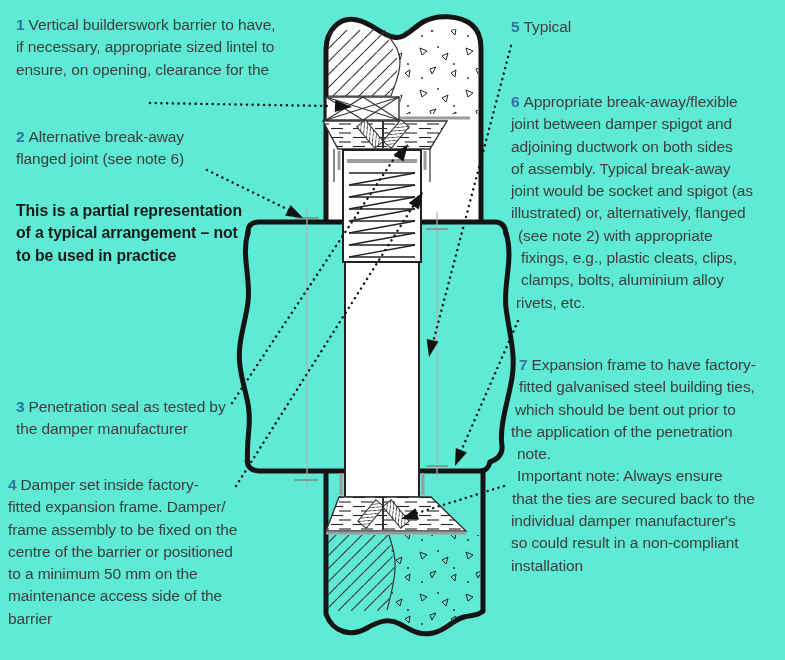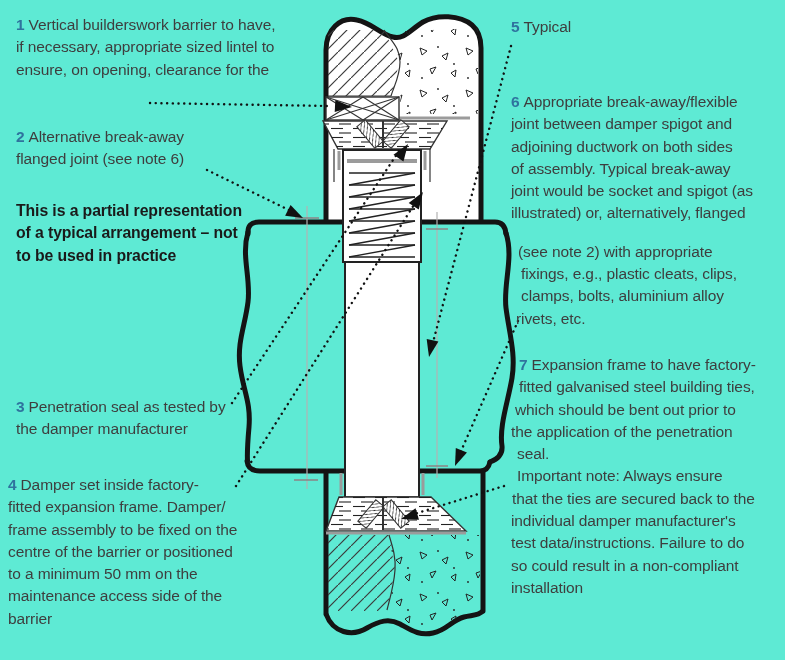--- a/index.html
+++ b/index.html
@@ -206,33 +206,32 @@
     <div class="ln"><span class="num">5</span><span>Typical</span></div>
   </div>
 
   <div class="note" style="left:511px;top:91px;">
     <div class="ln"><span class="num">6</span><span>Appropriate break-away/flexible</span></div>
     <div class="ln">joint between damper spigot and</div>
     <div class="ln">adjoining ductwork on both sides</div>
     <div class="ln">of assembly. Typical break-away</div>
     <div class="ln">joint would be socket and spigot (as</div>
     <div class="ln">illustrated) or, alternatively, flanged</div>
-    <div class="ln" style="margin-left:7px;margin-top:16px;">(see note 2) with appropriate</div>
+    <div class="ln" style="margin-left:7px;">(see note 2) with appropriate</div>
     <div class="ln" style="margin-left:10px;">fixings, e.g., plastic cleats, clips,</div>
     <div class="ln" style="margin-left:10px;">clamps, bolts, aluminium alloy</div>
     <div class="ln" style="margin-left:5px;">rivets, etc.</div>
   </div>
 
   <div class="note" style="left:511px;top:354px;">
     <div class="ln" style="margin-left:8px;"><span class="num">7</span><span>Expansion frame to have factory-</span></div>
     <div class="ln" style="margin-left:8px;">fitted galvanised steel building ties,</div>
     <div class="ln" style="margin-left:4px;">which should be bent out prior to</div>
     <div class="ln">the application of the penetration</div>
-    <div class="ln" style="margin-left:6px;">seal.</div>
+    <div class="ln" style="margin-left:6px;">note.</div>
     <div class="ln" style="margin-left:6px;">Important note: Always ensure</div>
     <div class="ln" style="margin-left:1px;">that the ties are secured back to the</div>
     <div class="ln">individual damper manufacturer's</div>
-    <div class="ln">test data/instructions. Failure to do</div>
     <div class="ln">so could result in a non-compliant</div>
     <div class="ln">installation</div>
   </div>
 
 </div>
 
 </body></html>

